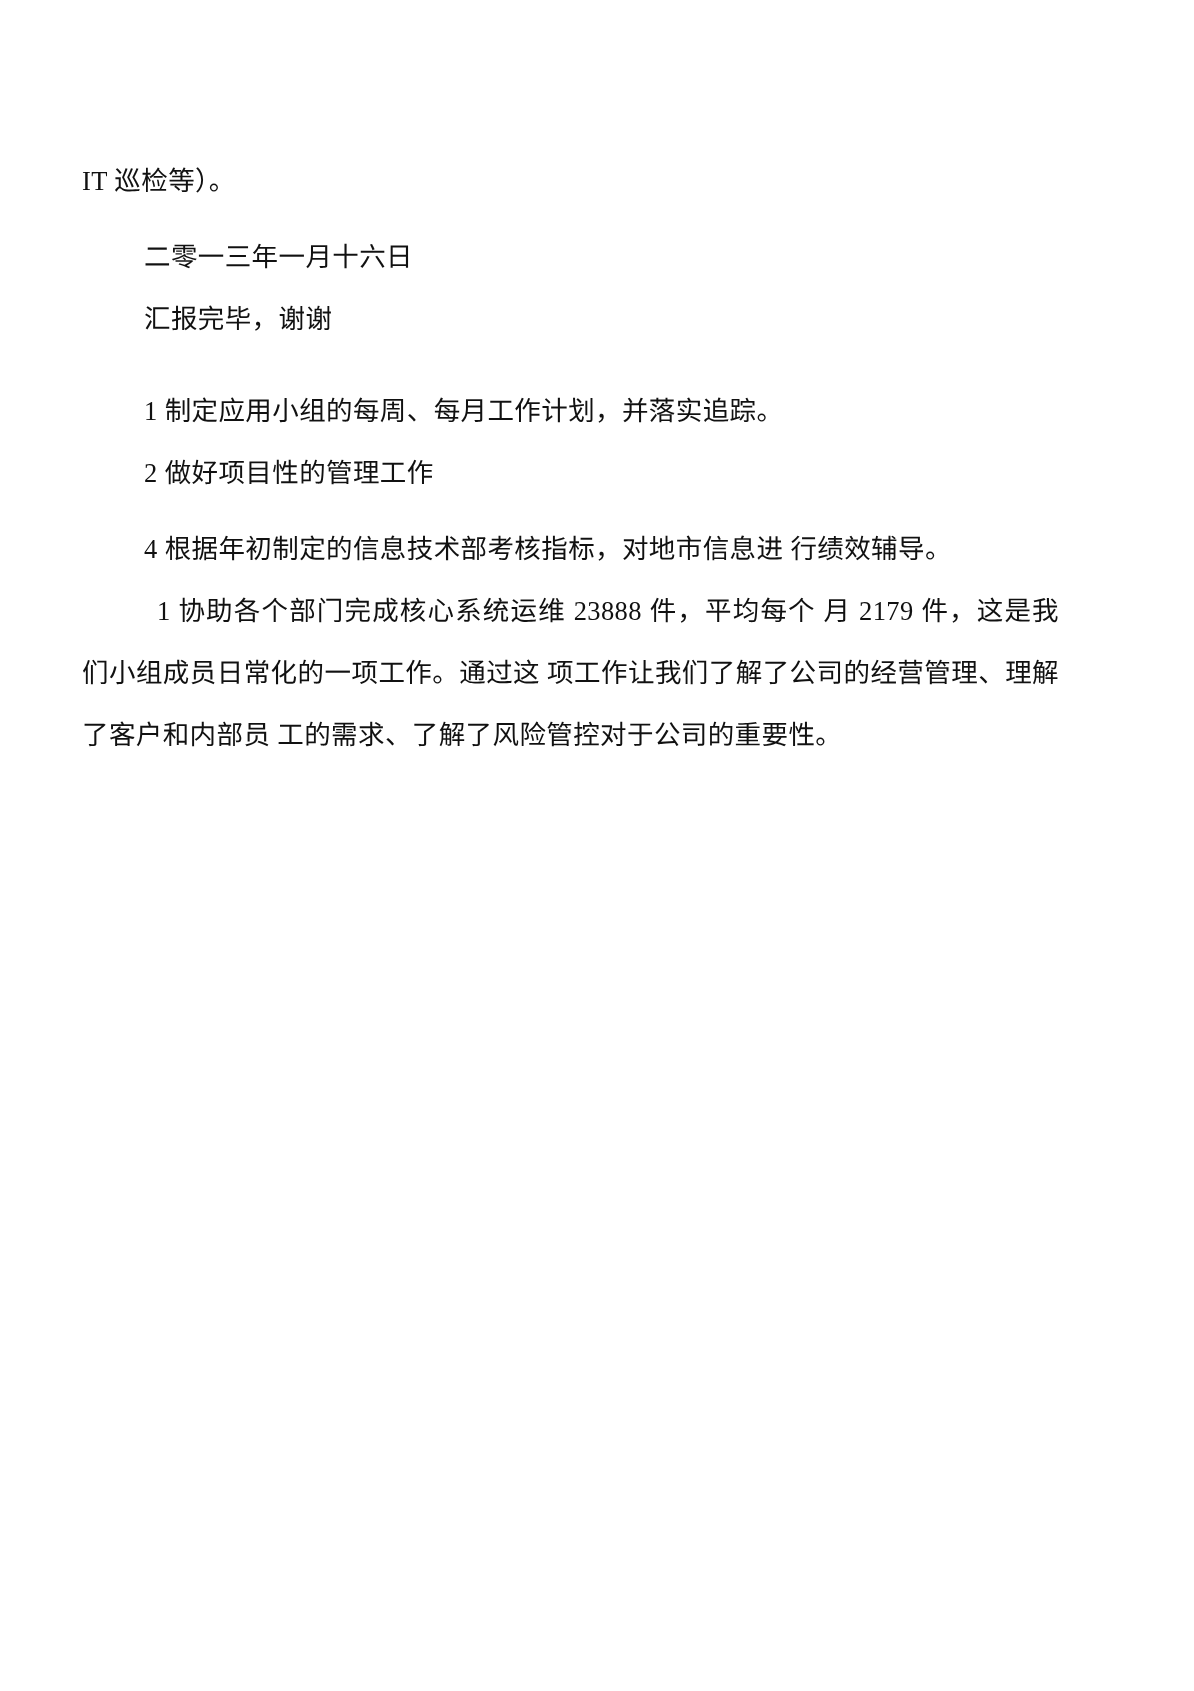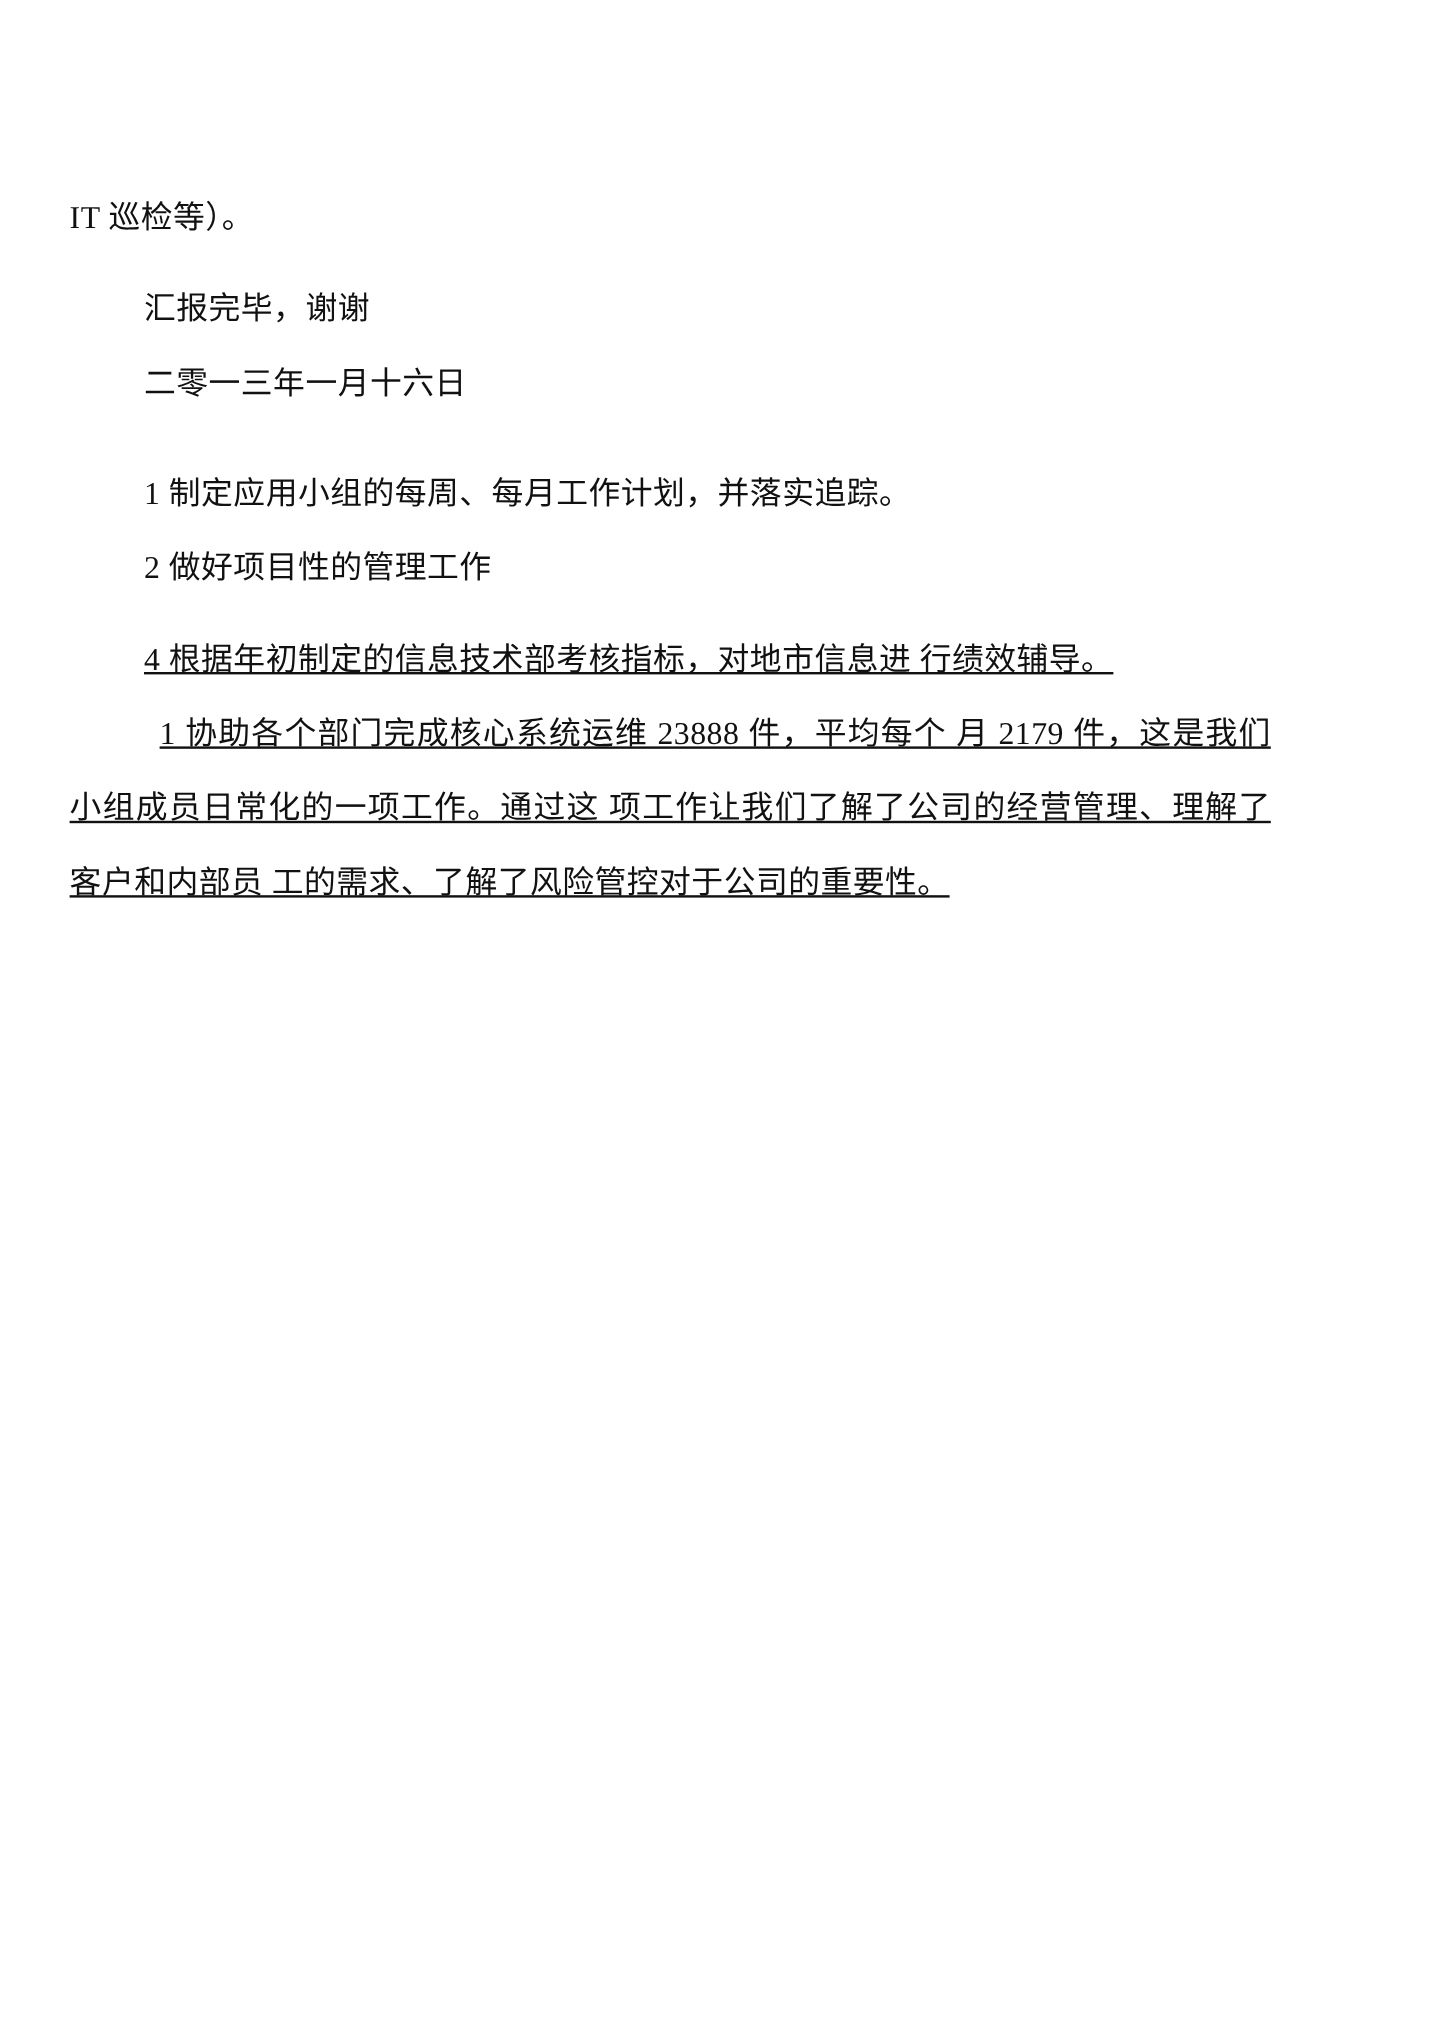--- a/index.html
+++ b/index.html
@@ -13,21 +13,21 @@
     height: 1691px;
     font-family: "Liberation Serif", "DejaVu Serif", serif;
     color: #000000;
     overflow: hidden;
   }
   .page {
     position: relative;
     width: 1194px;
     height: 1691px;
     box-sizing: border-box;
-    padding: 150px 135px 0 58px;
+    padding: 150px 135px 0 82px;
   }
   .doc-body {
     font-size: 26.5px;
     line-height: 1.0;
     color: #111111;
   }
   .para {
     margin: 0;
     font-size: 26.5px;
     line-height: 62px;
@@ -44,41 +44,40 @@
   }
   
   .para.indent1 {
     padding-left: 62px;
     text-indent: 0;
   }
   
   .para.block {
     padding-left: 0;
     text-indent: 62px;
-    text-decoration: underline;
   }
   .para.block.deep {
     text-indent: 75px;
   }
   .gap-sm { height: 14px; }
   .gap-md { height: 30px; }
 </style>
 </head>
 <body>
 
 <div class="page">
   <div class="doc-body">
 
     <p class="para flush">IT 巡检等）。</p>
 
     <div class="gap-sm"></div>
 
+    <p class="para indent1">二零一三年一月十六日</p>
+
     <p class="para indent1">汇报完毕，谢谢</p>
-
-    <p class="para indent1">二零一三年一月十六日</p>
 
 
 
     <div class="gap-md"></div>
 
     <p class="para indent1">1 制定应用小组的每周、每月工作计划，并落实追踪。</p>
 
     <p class="para indent1">2 做好项目性的管理工作</p>
 
 

